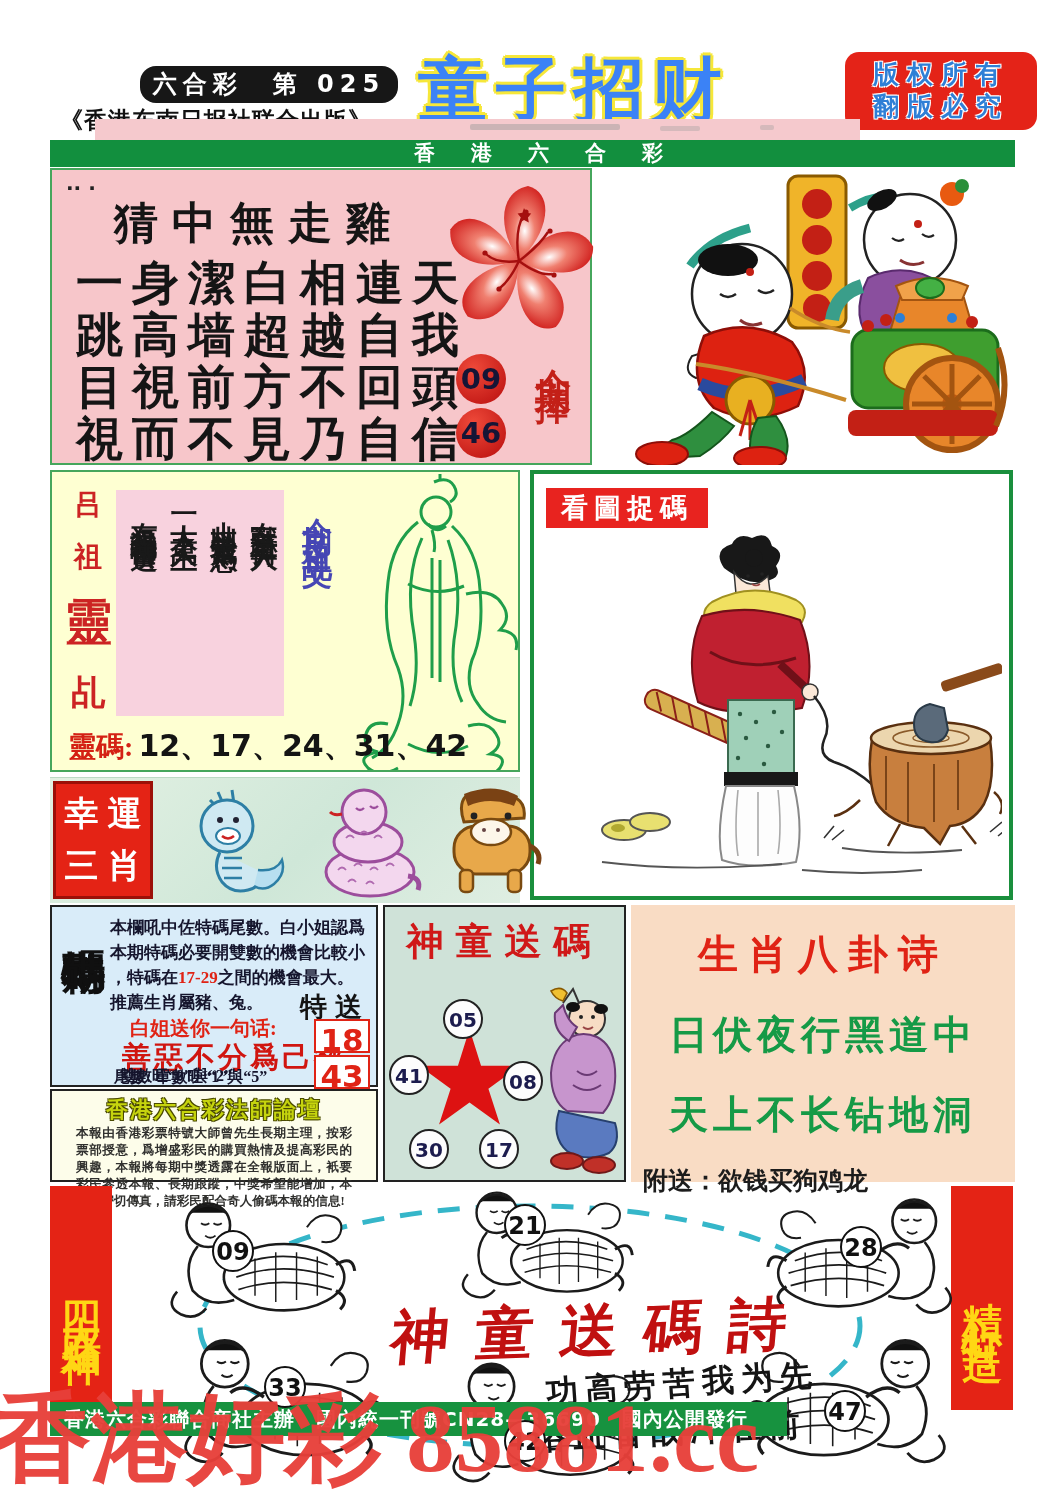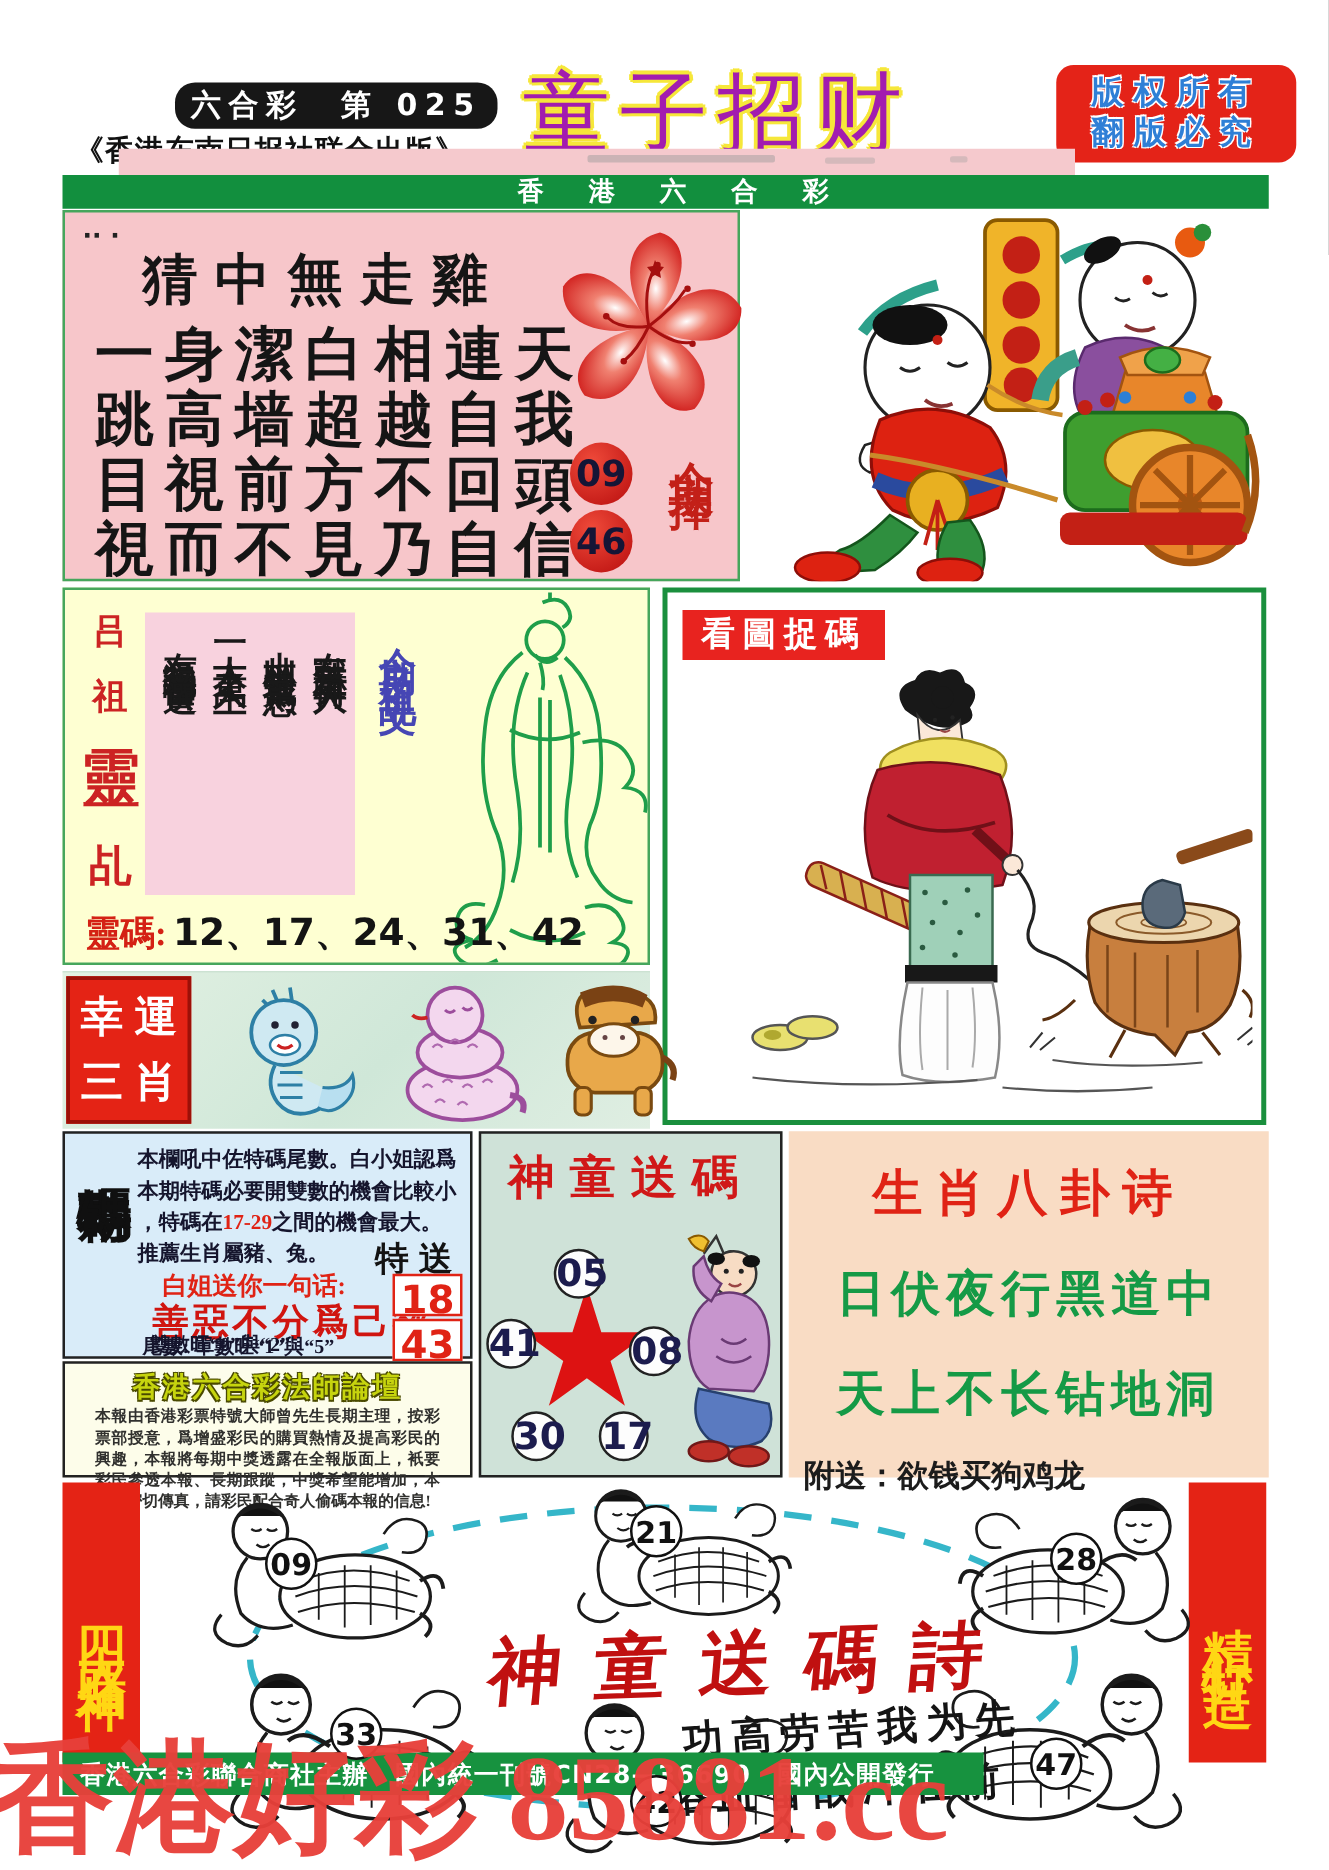--- a/index.html
+++ b/index.html
@@ -4,21 +4,21 @@
 <style>
   * { margin:0; padding:0; box-sizing:border-box; }
   body { background:#888; font-family:"DejaVu Sans", sans-serif; }
   .page { position:relative; width:1063px; height:1496px; background:#fff; margin:0 auto; overflow:hidden; }
   .abs { position:absolute; }
 
   
   .issue-box { background:#171717; color:#fff; border-radius:16px; text-align:center;
     font-size:24px; font-weight:bold; letter-spacing:6px; line-height:36px; }
   .publisher { font-size:23px; font-weight:bold; color:#111; letter-spacing:1px; font-family:"Liberation Serif", serif; }
-  .main-title { font-size:70px; font-weight:normal; color:#a21caf; font-family:"Liberation Serif", serif; letter-spacing:8px;
+  .main-title { font-size:70px; font-weight:bold; color:#3b82f6; font-family:"Liberation Serif", serif; letter-spacing:8px;
     text-shadow:-2px -2px 0 #f6e73a, 2px -2px 0 #f6e73a, -2px 2px 0 #f6e73a, 2px 2px 0 #f6e73a,
                  0 -3px 0 #f6e73a, 0 3px 0 #f6e73a, -3px 0 0 #f6e73a, 3px 0 0 #f6e73a; }
   .copyright-box { background:#e42318; border-radius:14px; color:#2f7fd6; font-weight:bold; font-size:26px;
     text-align:center; padding-top:6px; letter-spacing:8px; line-height:32px;
     text-shadow:-1px -1px 0 #fff, 1px -1px 0 #fff, -1px 1px 0 #fff, 1px 1px 0 #fff; }
   .green-bar { background:#128f3e; color:#fff; text-align:center; font-size:21px; font-weight:bold; letter-spacing:36px; line-height:27px; }
   .remnant { background:#f5c9cd; }
   .remnant-mark { background:#9a9a9a; border-radius:2px; }
 
   
@@ -66,21 +66,21 @@
   .forum-title { font-size:22px; font-weight:bold; color:#c6d40e; letter-spacing:2px; text-align:center; font-family:"Liberation Serif", serif;
     text-shadow:-1px -1px 0 #4a4a00, 1px -1px 0 #4a4a00, -1px 1px 0 #4a4a00, 1px 1px 0 #4a4a00; }
   .forum-body { font-size:12.6px; font-weight:bold; color:#30302e; line-height:17px; font-family:"Liberation Serif", serif; text-align:justify; }
 
   
   .shentong-box { background:#cfe2d8; border:2px solid #222; }
   .shentong-title { color:#d01818; font-size:37px; font-weight:bold; font-family:"Liberation Serif", serif; letter-spacing:12px; text-align:center; }
   .star { width:105px; height:105px; background:#dd1212;
     clip-path:polygon(50% 0%, 61% 35%, 98% 35%, 68% 57%, 79% 91%, 50% 70%, 21% 91%, 32% 57%, 2% 35%, 39% 35%); }
   .scircle { width:40px; height:40px; border-radius:50%; background:#fdfdfd; border:2px solid #222;
-    color:#1c1c4e; font-size:30px; font-weight:bold; text-align:center; line-height:38px; }
+    color:#1c1c4e; font-size:20px; font-weight:bold; text-align:center; line-height:38px; }
 
   
   .bagua-box { background:#f9dcc4; }
   .bagua-title { color:#e02315; font-size:40px; font-weight:bold; letter-spacing:10px; text-align:center; font-family:"Liberation Serif", serif; }
   .bagua-line { color:#159a46; font-size:39px; font-weight:bold; letter-spacing:5px; text-align:center; font-family:"Liberation Serif", serif; white-space:nowrap; }
   .bagua-extra { color:#1c1c1c; font-size:25px; font-weight:bold; font-family:"Liberation Serif", serif; }
 
   
   .banner { background:#e42315; display:flex; align-items:center; justify-content:center; }
   .banner-text { writing-mode:vertical-rl; text-orientation:upright; color:#ffd714; font-size:40px; font-weight:bold;

